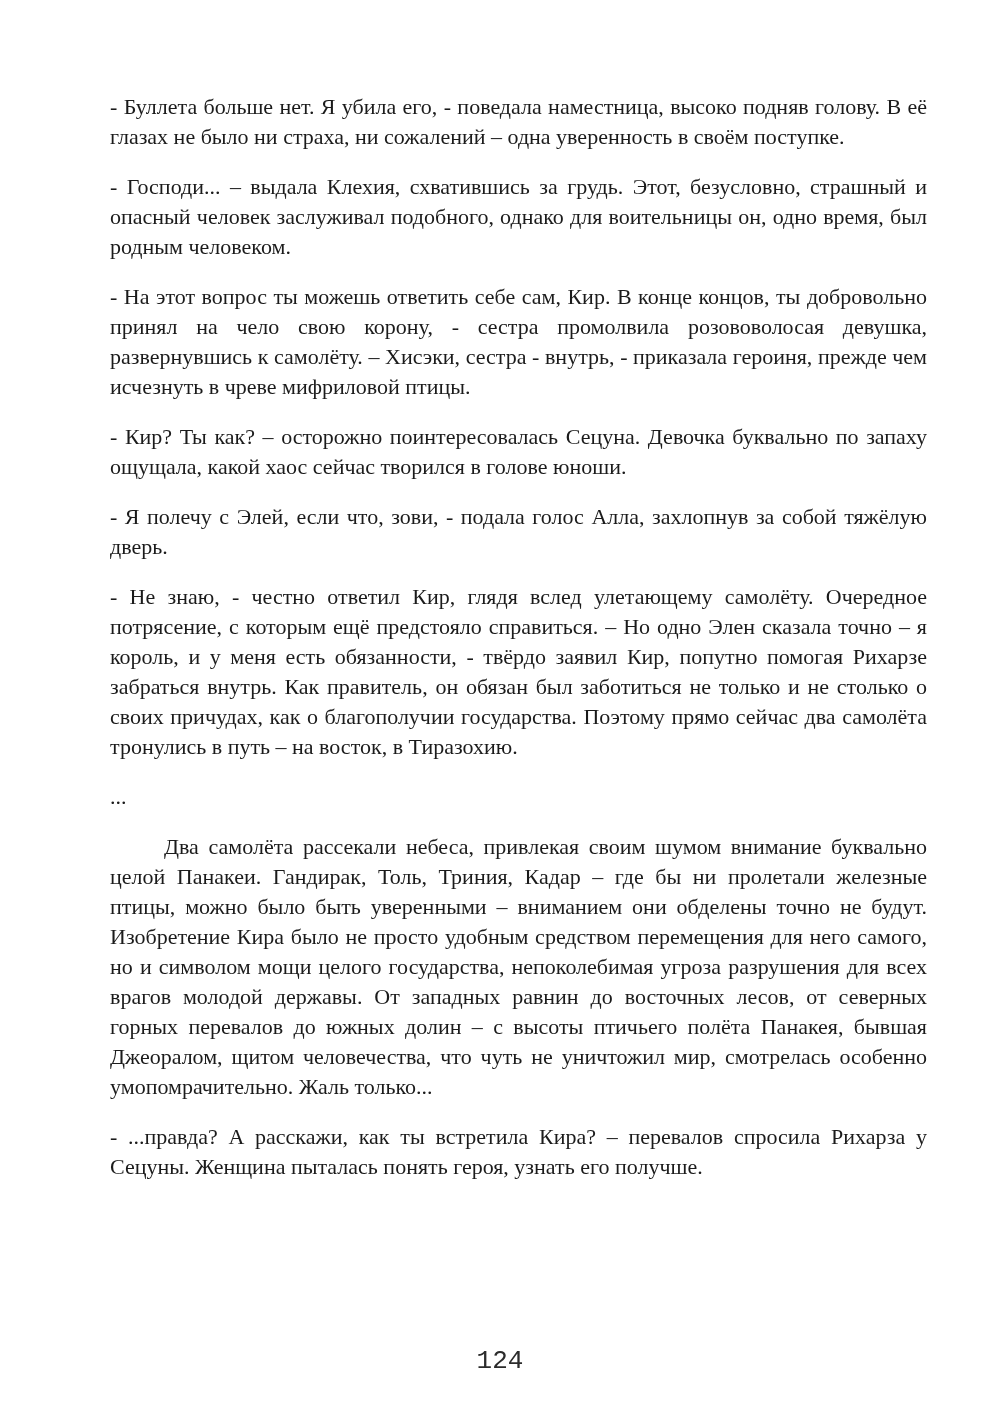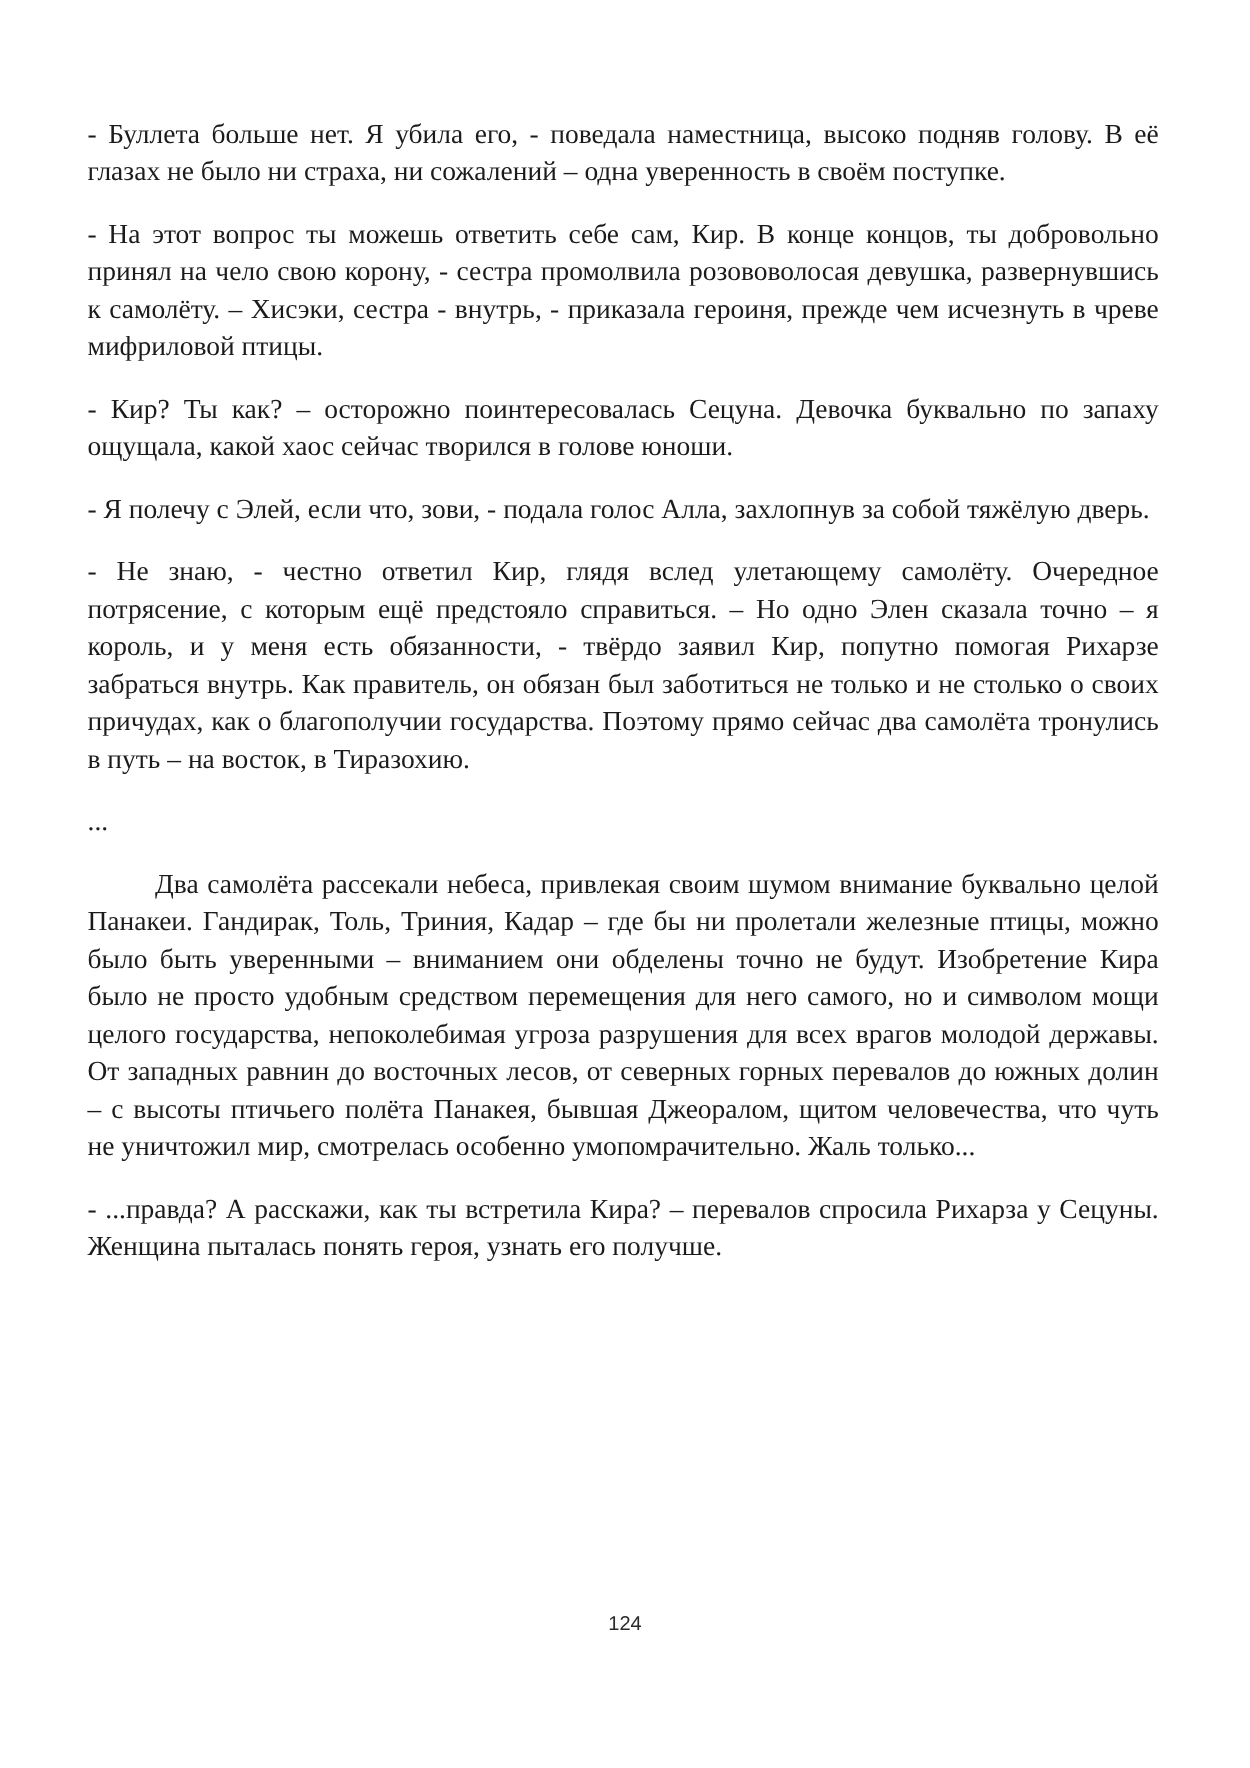--- a/index.html
+++ b/index.html
@@ -7,56 +7,57 @@
     padding: 0;
     background: #ffffff;
   }
   .page {
     position: relative;
     width: 1000px;
     height: 1414px;
     margin: 0 auto;
     background: #ffffff;
     box-sizing: border-box;
-    padding: 92px 73px 0 70px;
+    padding: 92px 73px 0 110px;
     font-family: "Liberation Serif", "DejaVu Serif", serif;
     font-size: 22px;
     line-height: 30px;
     color: #1b1b1b;
     overflow: hidden;
   }
   .body-text p {
     margin: 0 0 20px 0;
     text-align: justify;
     text-justify: inter-word;
   }
   .body-text p.indented {
     text-indent: 54px;
   }
   .body-text p.ellipsis-line {
     text-align: left;
   }
   .page-number {
     position: absolute;
-    top: 1292px;
+    top: 1348px;
     left: 0;
     width: 1000px;
     text-align: center;
-    font-family: Liberation Sans, sans-serif;
-    font-size: 16px;
+    font-family: Liberation Mono, monospace;
+    font-size: 26px;
     line-height: 1;
     color: #2b2b2b;
   }
 </style>
 </head>
 <body>
 
 <div class="page">
   <div class="body-text">
     <p>- Буллета больше нет. Я убила его, - поведала наместница, высоко подняв голову. В её глазах не было ни страха, ни сожалений – одна уверенность в своём поступке.</p>
+    <p>- Господи... – выдала Клехия, схватившись за грудь. Этот, безусловно, страшный и опасный человек заслуживал подобного, однако для воительницы он, одно время, был родным человеком.</p>
     <p>- На этот вопрос ты можешь ответить себе сам, Кир. В конце концов, ты добровольно принял на чело свою корону, - сестра промолвила розововолосая девушка, развернувшись к самолёту. – Хисэки, сестра - внутрь, - приказала героиня, прежде чем исчезнуть в чреве мифриловой птицы.</p>
     <p>- Кир? Ты как? – осторожно поинтересовалась Сецуна. Девочка буквально по запаху ощущала, какой хаос сейчас творился в голове юноши.</p>
     <p>- Я полечу с Элей, если что, зови, - подала голос Алла, захлопнув за собой тяжёлую дверь.</p>
     <p>- Не знаю, - честно ответил Кир, глядя вслед улетающему самолёту. Очередное потрясение, с которым ещё предстояло справиться. – Но одно Элен сказала точно – я король, и у меня есть обязанности, - твёрдо заявил Кир, попутно помогая Рихарзе забраться внутрь. Как правитель, он обязан был заботиться не только и не столько о своих причудах, как о благополучии государства. Поэтому прямо сейчас два самолёта тронулись в путь – на восток, в Тиразохию.</p>
     <p class="ellipsis-line">...</p>
     <p class="indented">Два самолёта рассекали небеса, привлекая своим шумом внимание буквально целой Панакеи. Гандирак, Толь, Триния, Кадар – где бы ни пролетали железные птицы, можно было быть уверенными – вниманием они обделены точно не будут. Изобретение Кира было не просто удобным средством перемещения для него самого, но и символом мощи целого государства, непоколебимая угроза разрушения для всех врагов молодой державы. От западных равнин до восточных лесов, от северных горных перевалов до южных долин – с высоты птичьего полёта Панакея, бывшая Джеоралом, щитом человечества, что чуть не уничтожил мир, смотрелась особенно умопомрачительно. Жаль только...</p>
     <p>- ...правда? А расскажи, как ты встретила Кира? – перевалов спросила Рихарза у Сецуны. Женщина пыталась понять героя, узнать его получше.</p>
   </div>
   <div class="page-number">124</div>
 </div>

